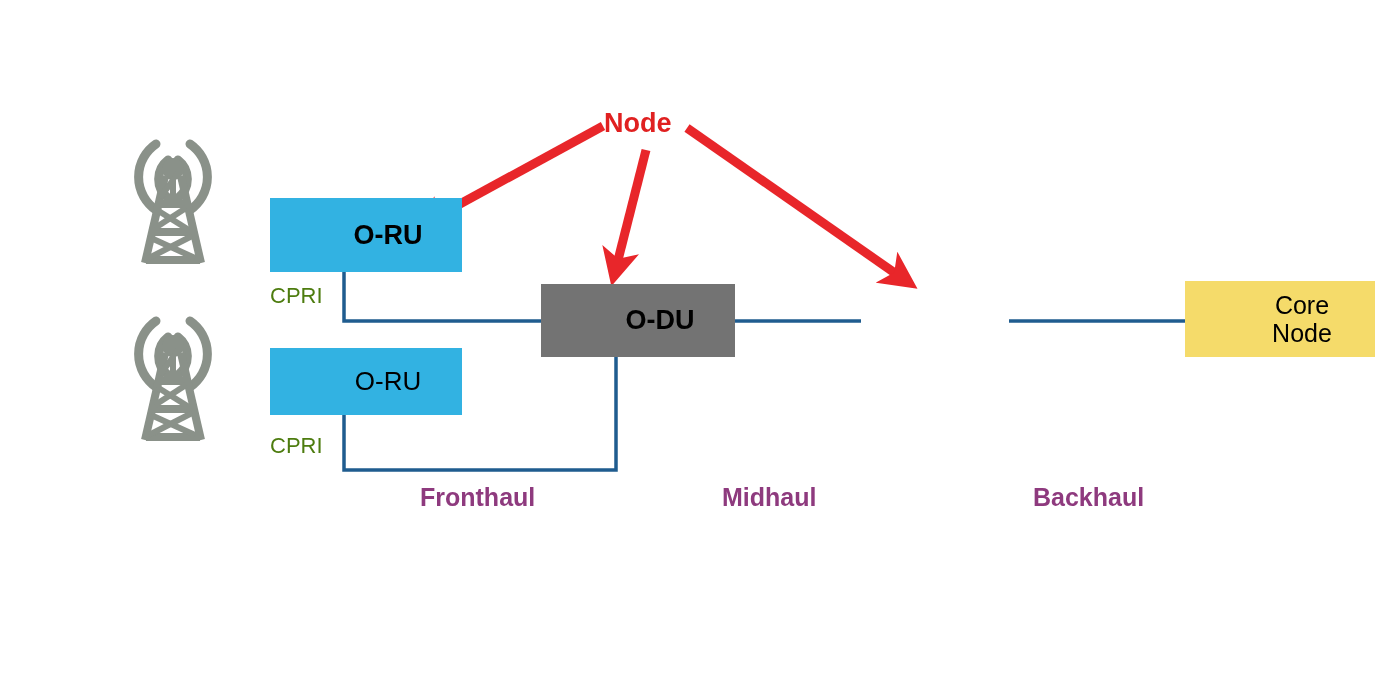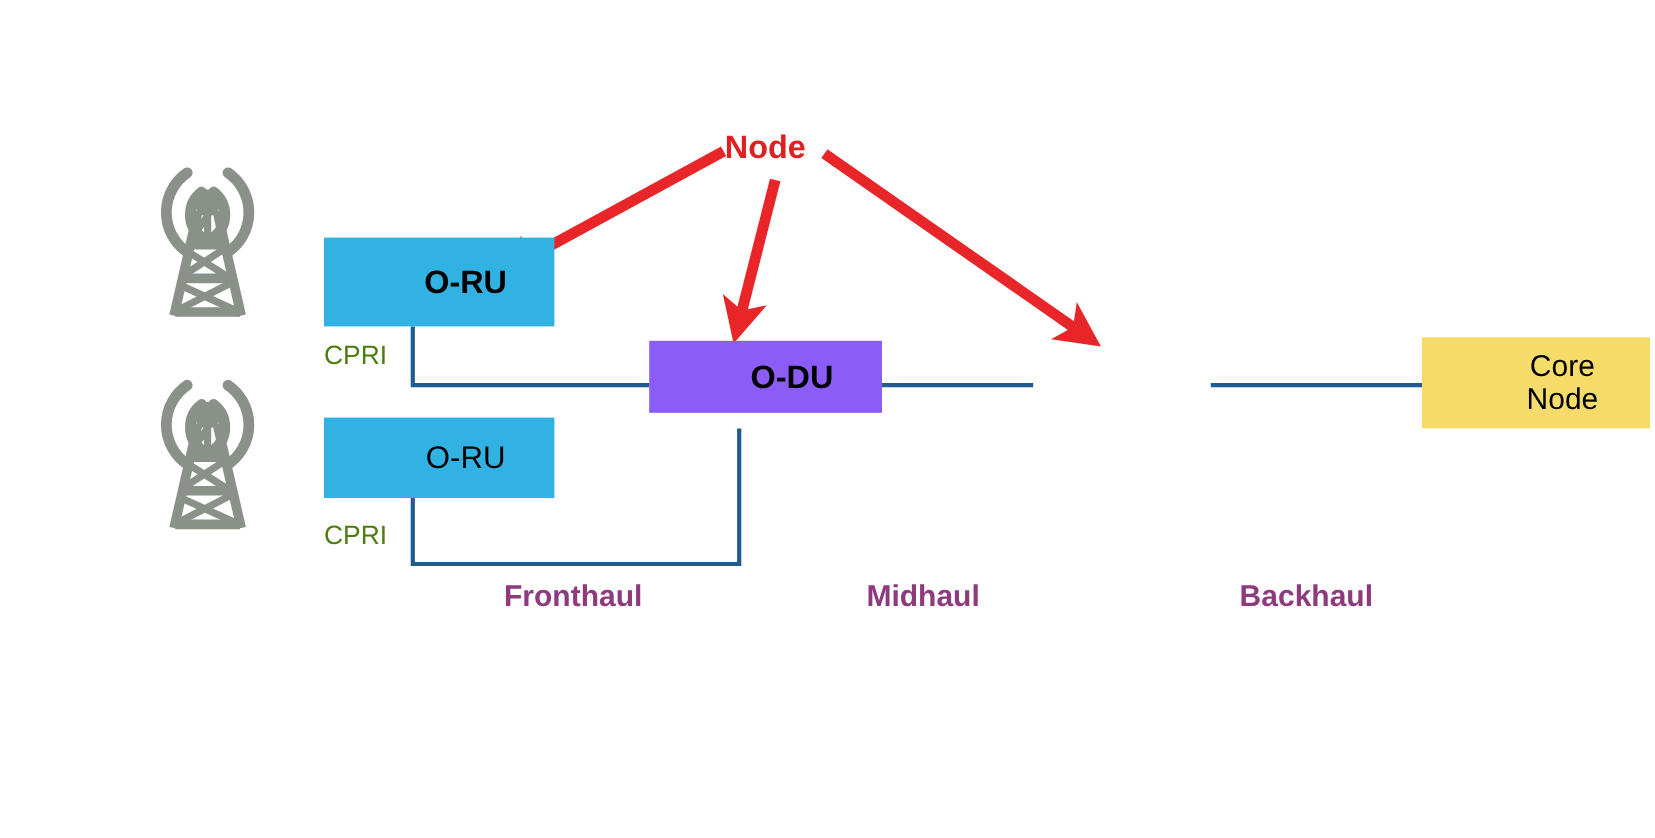--- a/index.html
+++ b/index.html
@@ -9,21 +9,21 @@
   svg#canvas{position:absolute;left:0;top:0;width:1379px;height:698px;}
 
   .node-box{position:absolute;display:flex;align-items:center;justify-content:center;
             text-align:center;line-height:1.12;color:#000;padding-left:44px;}
   .node-label{display:block;}
 
   #box-oru1{left:270px;top:198px;width:148px;height:74px;background:#32b2e2;}
   #box-oru1 .node-label{font-size:27px;font-weight:bold;}
   #box-oru2{left:270px;top:348px;width:148px;height:67px;background:#32b2e2;}
   #box-oru2 .node-label{font-size:26px;font-weight:normal;}
-  #box-odu{left:541px;top:284px;width:150px;height:60px;background:#8b5cf6;}
+  #box-odu{left:541px;top:284px;width:150px;height:73px;background:#737373;}
   #box-odu .node-label{font-size:27px;font-weight:bold;}
   #box-ocu{left:861px;top:285px;width:148px;height:72px;background:#66b84a;}
   #box-ocu .node-label{font-size:27px;font-weight:bold;}
   #box-core{left:1185px;top:281px;width:146px;height:76px;background:#f5db6a;}
   #box-core .node-label{font-size:25px;font-weight:normal;}
 
   .link-label{position:absolute;color:#4d7c0f;font-size:22px;font-weight:normal;
               white-space:nowrap;}
   #cpri-1{left:270px;top:283px;}
   #cpri-2{left:270px;top:433px;}

